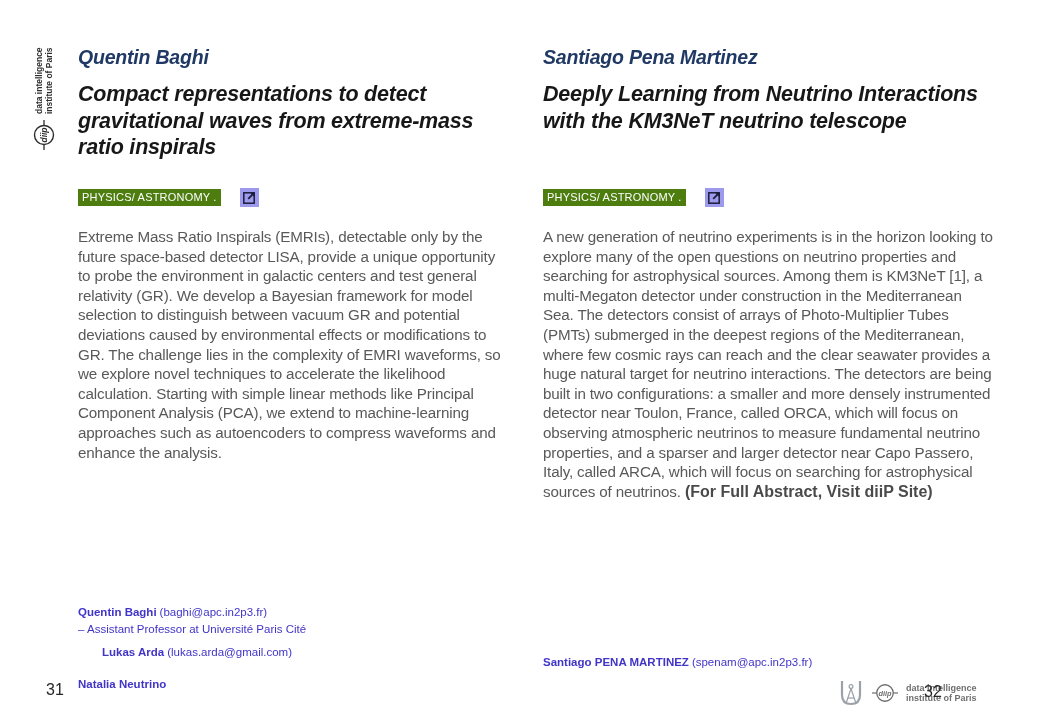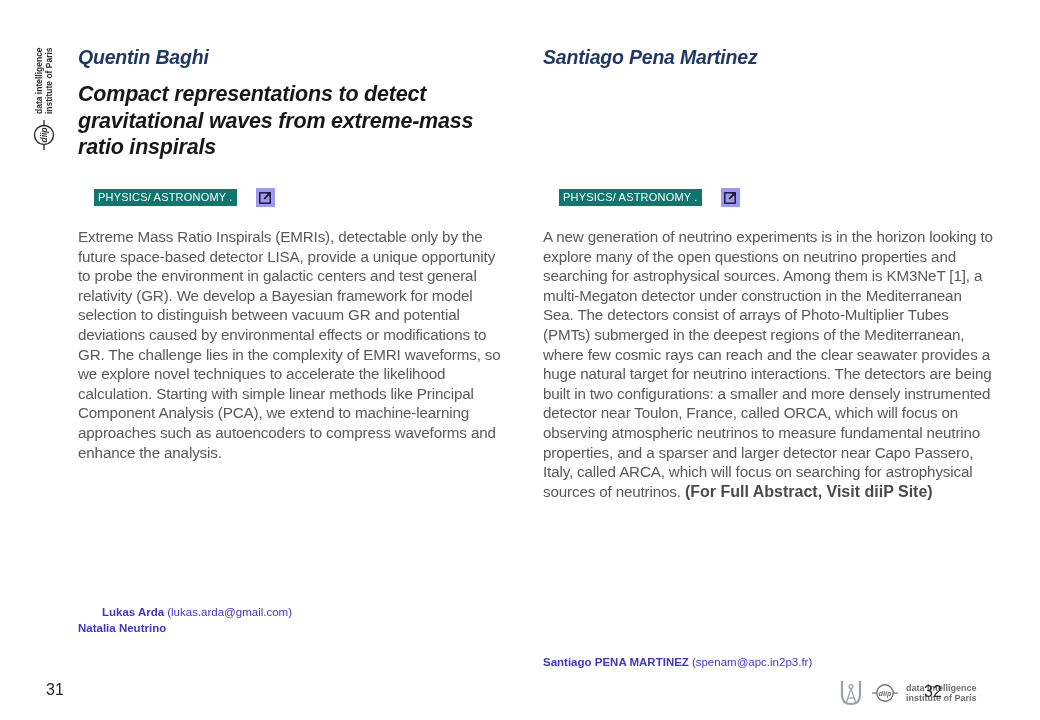--- a/index.html
+++ b/index.html
@@ -31,22 +31,22 @@
   }
   .talk-title {
     font-size:21.5px; font-weight:bold; font-style:italic;
     color:#171717; line-height:26.5px; letter-spacing:-0.2px;
   }
 
   .tag-row { position:absolute; display:flex; align-items:center; gap:19px; }
   .col-left  .tag-row { top:142px; }
   .col-right .tag-row { top:142px; }
   .tag {
-    background:#0f766e; color:#ffffff; font-size:11px; letter-spacing:0.2px;
-    padding:2px 4px 3px 4px; display:inline-block;margin-left:16px;
+    background:#4d7c0f; color:#ffffff; font-size:11px; letter-spacing:0.2px;
+    padding:2px 4px 3px 4px; display:inline-block;
   }
   .ext-icon {
     width:19px; height:19px; background:#9D99EC; display:inline-flex;
     align-items:center; justify-content:center; cursor:pointer;
   }
 
   .abstract-wrap { position:absolute; top:181px; }
   .abstract {
     font-size:15.2px; color:#595959; line-height:19.6px; letter-spacing:-0.15px;
   }
@@ -102,31 +102,36 @@
           <polygon points="12.6,2.4 12.6,7.2 7.8,2.4" fill="#1c1c3a"></polygon>
         </svg>
       </span>
     </div>
 
     <div class="abstract-wrap">
       <p class="abstract">Extreme Mass Ratio Inspirals (EMRIs), detectable only by the future space-based detector LISA, provide a unique opportunity to probe the environment in galactic centers and test general relativity (GR). We develop a Bayesian framework for model selection to distinguish between vacuum GR and potential deviations caused by environmental effects or modifications to GR. The challenge lies in the complexity of EMRI waveforms, so we explore novel techniques to accelerate the likelihood calculation. Starting with simple linear methods like Principal Component Analysis (PCA), we extend to machine-learning approaches such as autoencoders to compress waveforms and enhance the analysis.</p>
     </div>
 
     <div class="contacts">
-      <div class="contact-block" style="margin-bottom:2px;padding-left:24px;">
+      <div class="contact-block">
+        <span class="contact-name">Quentin Baghi</span><span class="contact-email">(baghi@apc.in2p3.fr)</span>
+        <span class="contact-role">–  Assistant Professor at Université Paris Cité</span>
+      </div>
+      <div class="contact-block" style="margin-bottom:18px;padding-left:24px;">
         <span class="contact-name">Lukas Arda</span><span class="contact-email">(lukas.arda@gmail.com)</span>
       </div>
       <div class="contact-block">
         <span class="contact-name">Natalia Neutrino</span>
       </div>
     </div>
   </div>
 
   <div class="col col-right">
     <div class="speaker-name">Santiago Pena Martinez</div>
+    <div class="talk-title">Deeply Learning from Neutrino Interactions with the KM3NeT neutrino telescope</div>
 
     <div class="tag-row">
       <span class="tag">PHYSICS/ ASTRONOMY .</span>
       <span class="ext-icon">
         <svg width="15" height="15" viewBox="0 0 15 15">
           <rect x="1.8" y="2.8" width="10.4" height="10.4" fill="none" stroke="#1c1c3a" stroke-width="1.5"></rect>
           <line x1="6.2" y1="8.8" x2="11.6" y2="3.4" stroke="#1c1c3a" stroke-width="1.8"></line>
           <polygon points="12.6,2.4 12.6,7.2 7.8,2.4" fill="#1c1c3a"></polygon>
         </svg>
       </span>

